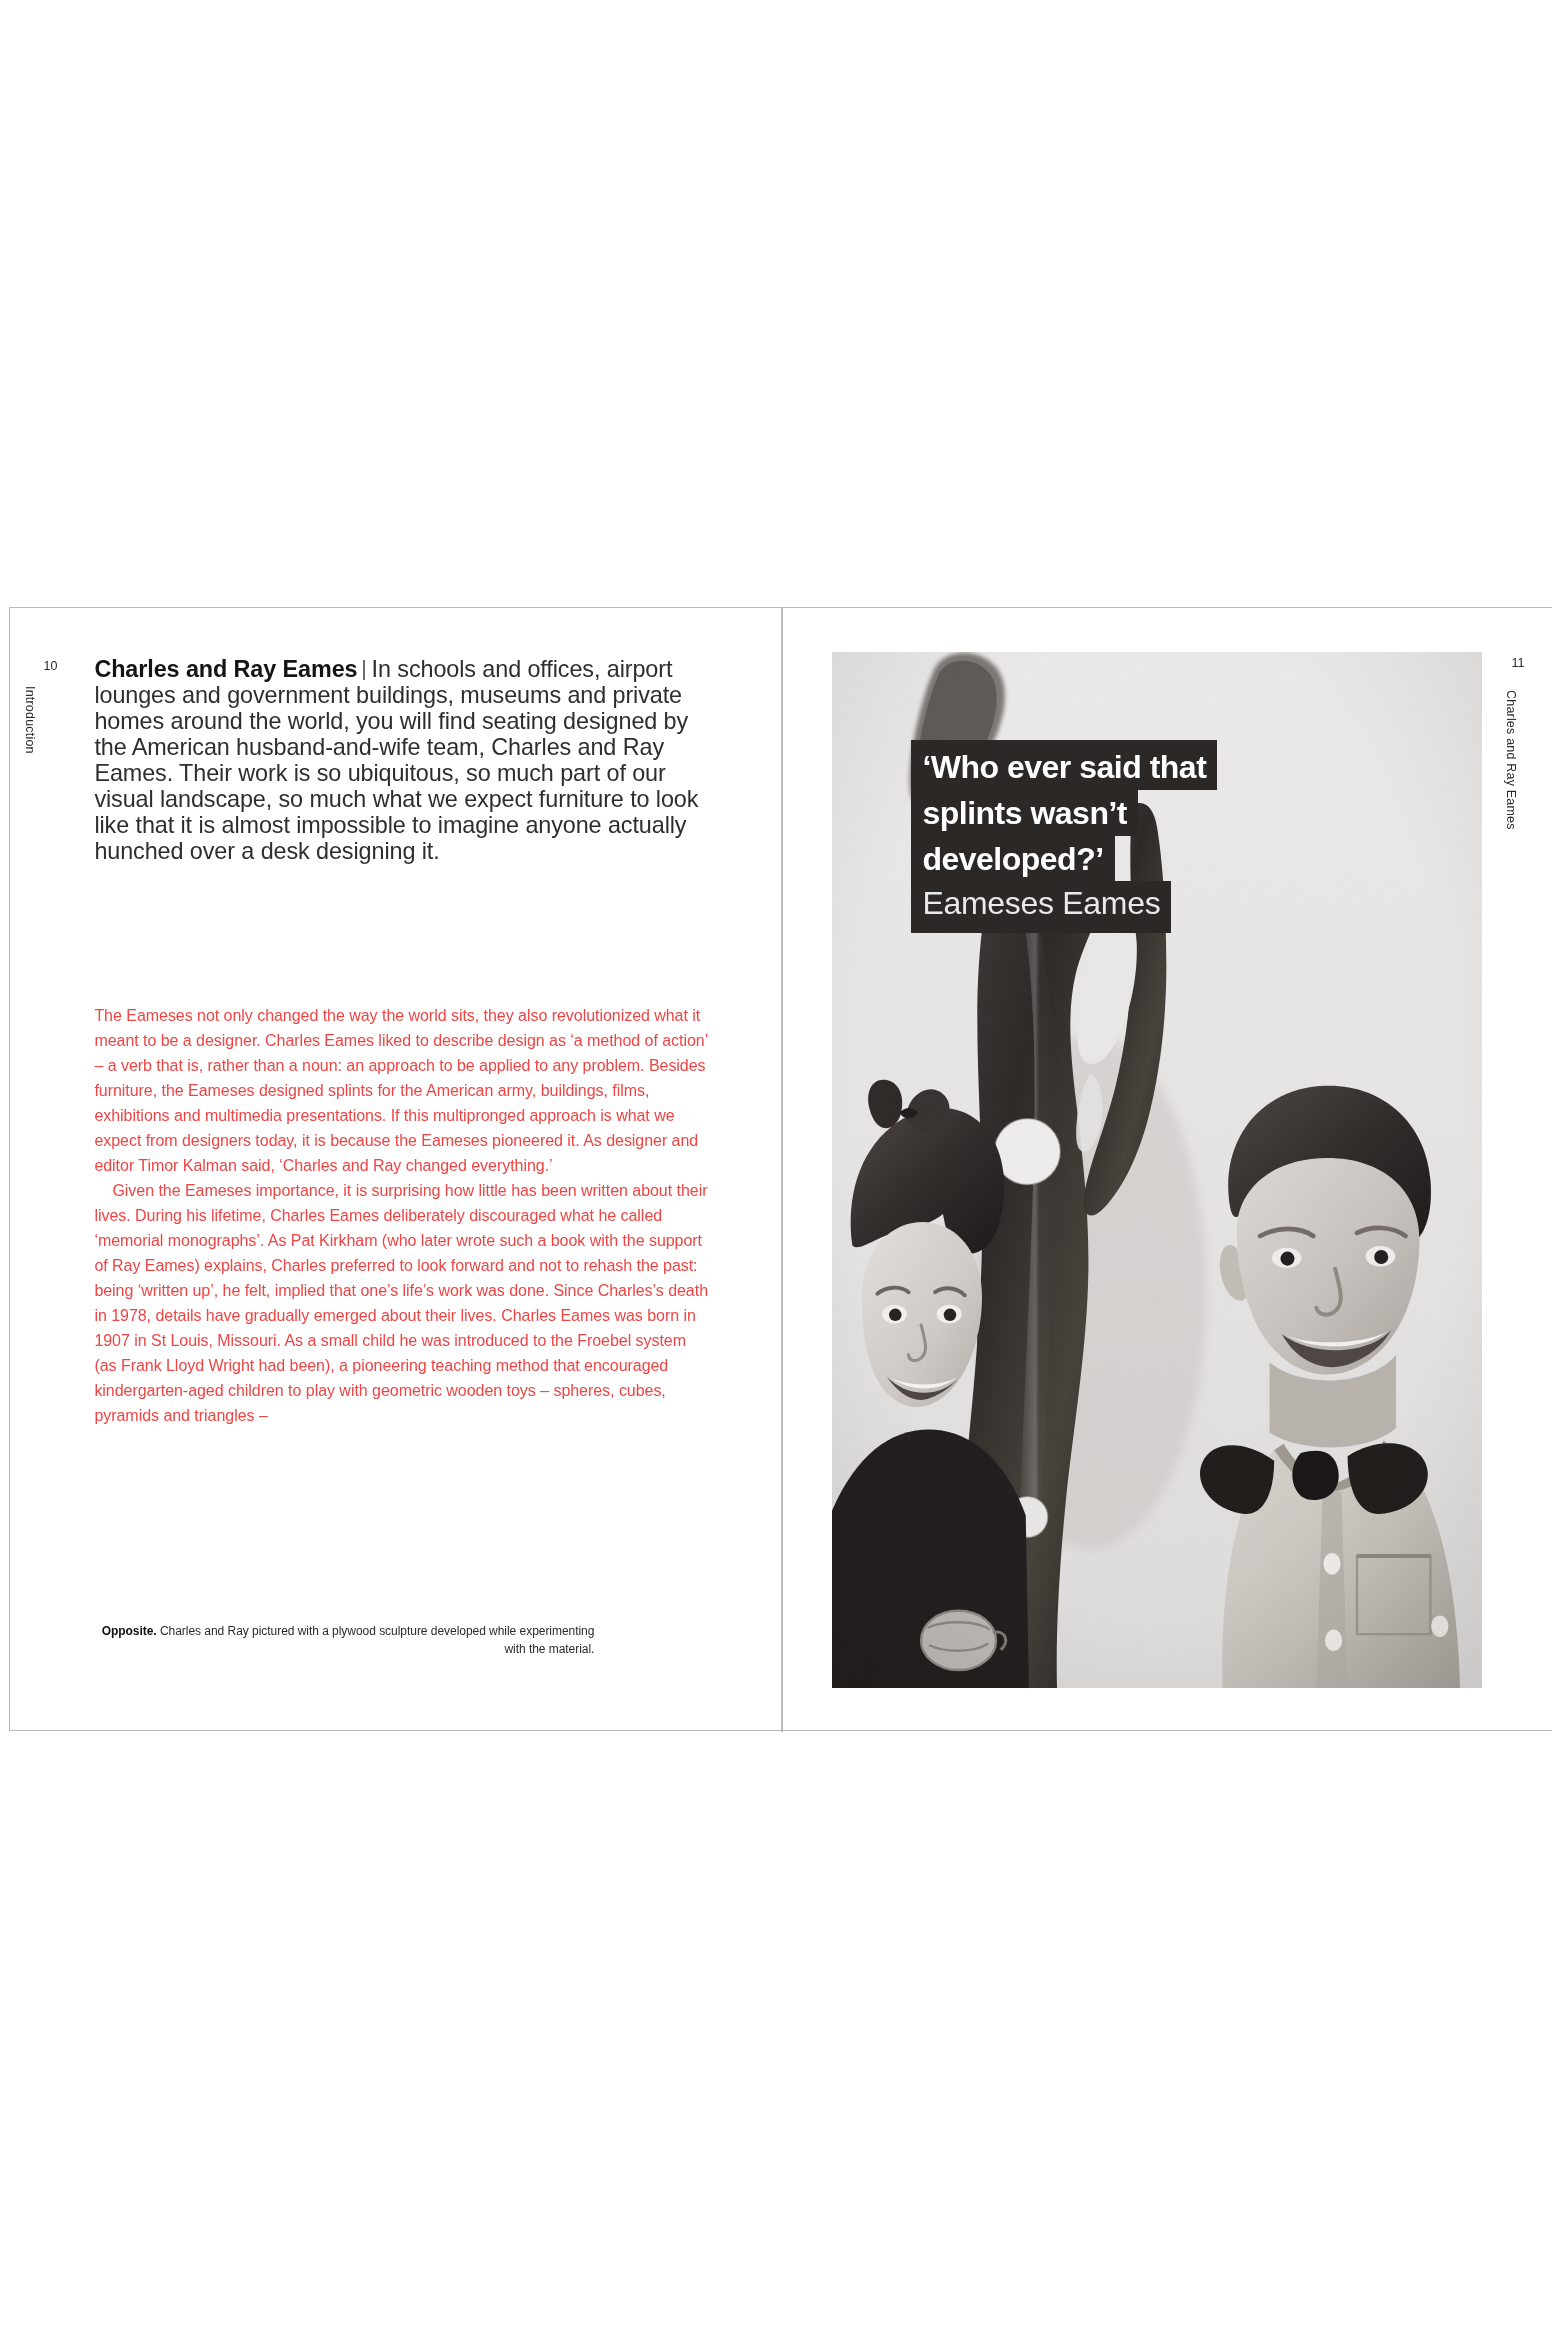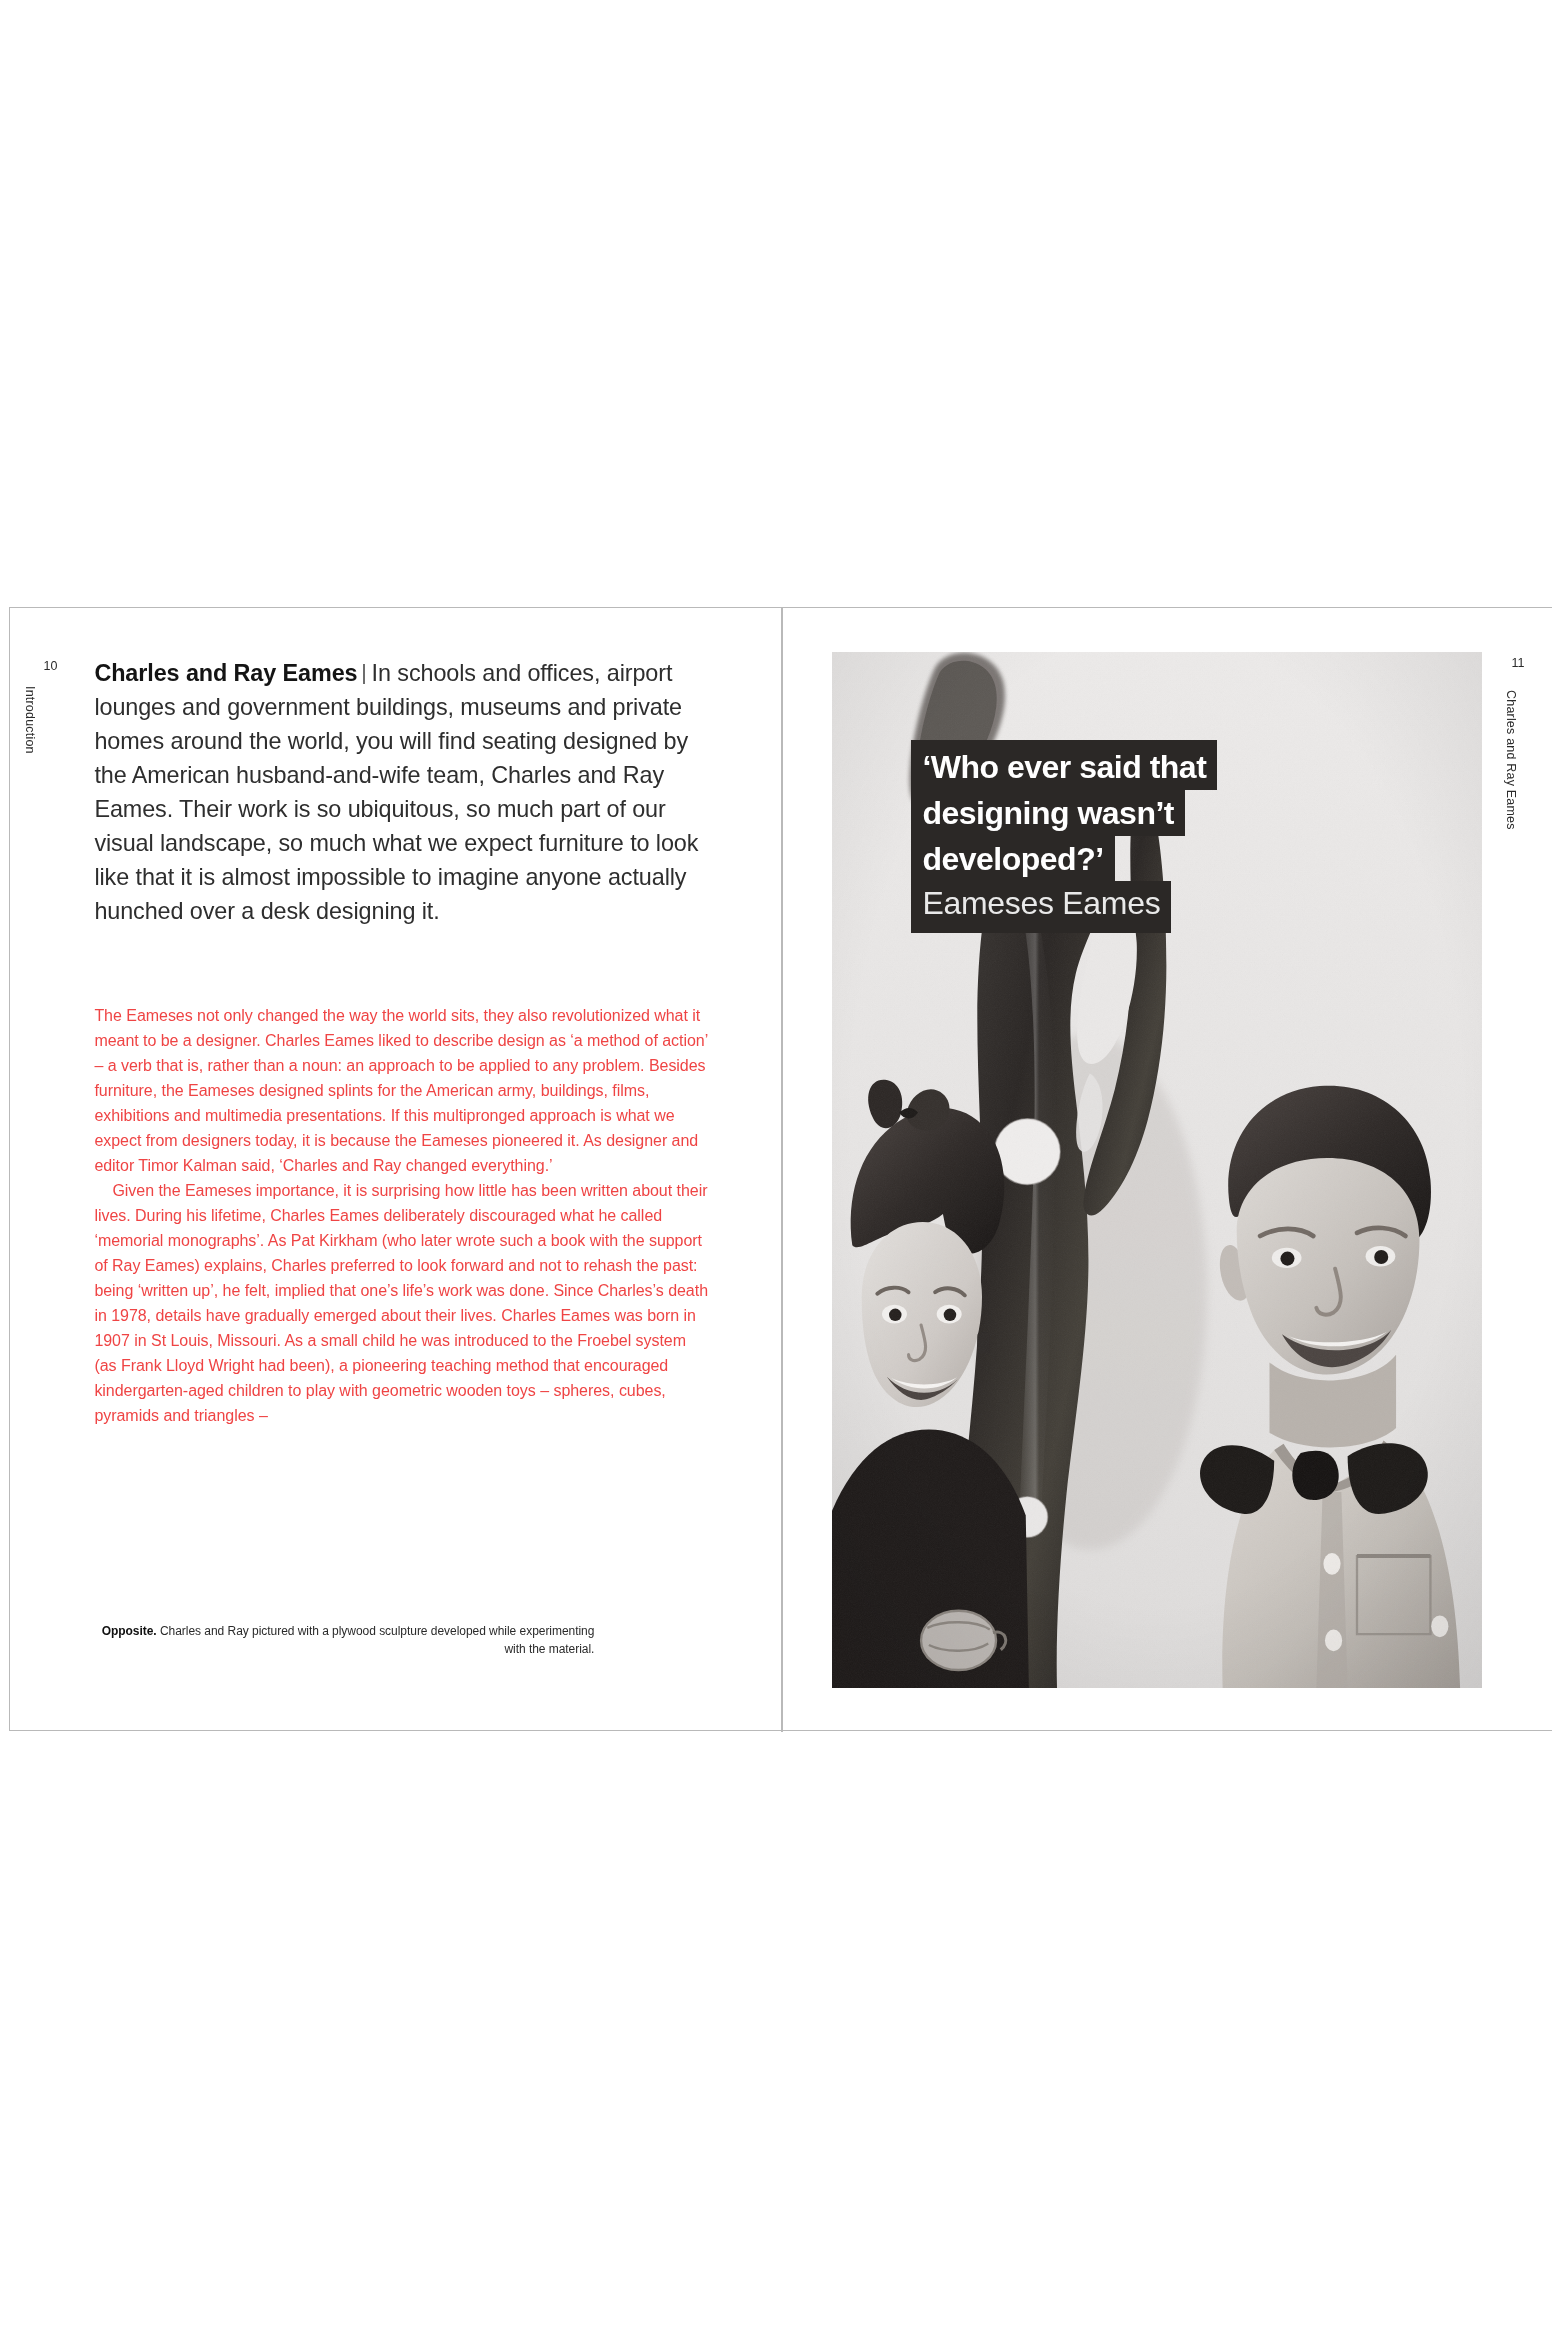--- a/index.html
+++ b/index.html
@@ -41,21 +41,21 @@
     font-size:12.5px; color:#2b2b2b; letter-spacing:0.2px;
     transform-origin:left top;
     transform:rotate(90deg);
     white-space:nowrap;
   }
 
   .lede{
     position:absolute;
     left:84px; top:48px; width:625px;
     font-size:23.4px;
-    line-height:34px;
+    line-height:26px;
     color:#2e2e2e;
     letter-spacing:-0.1px;
   }
   .lede b{font-weight:700;color:#141414;}
   .lede .vrule{
     display:inline-block;
     width:1.6px;height:20px;
     background:#6d6d6d;
     vertical-align:-3.1px;
     margin:0 7px 0 5.5px;
@@ -385,21 +385,21 @@
               <path d="M600 1026 C628 1018 644 1026 648 1048 C652 1072 636 1088 612 1086 C590 1084 580 1048 600 1026 Z" fill="#161312"></path>
             </g>
           </g>
 
           <rect x="0" y="0" width="832" height="1327" fill="url(#vign)"></rect>
           <rect x="0" y="0" width="832" height="1327" filter="url(#grain)" opacity="0.55"></rect>
         </svg>
 
         <div class="quote-block">
           <span class="qline first">‘Who ever said that</span>
-          <span class="qline">designing wasn’t</span>
+          <span class="qline">splints wasn’t</span>
           <span class="qline">developed?’</span>
           <span class="qattrib">Eameses Eames</span>
         </div>
       </div>
 
     </div>
 
   </div>
 </div>
 

